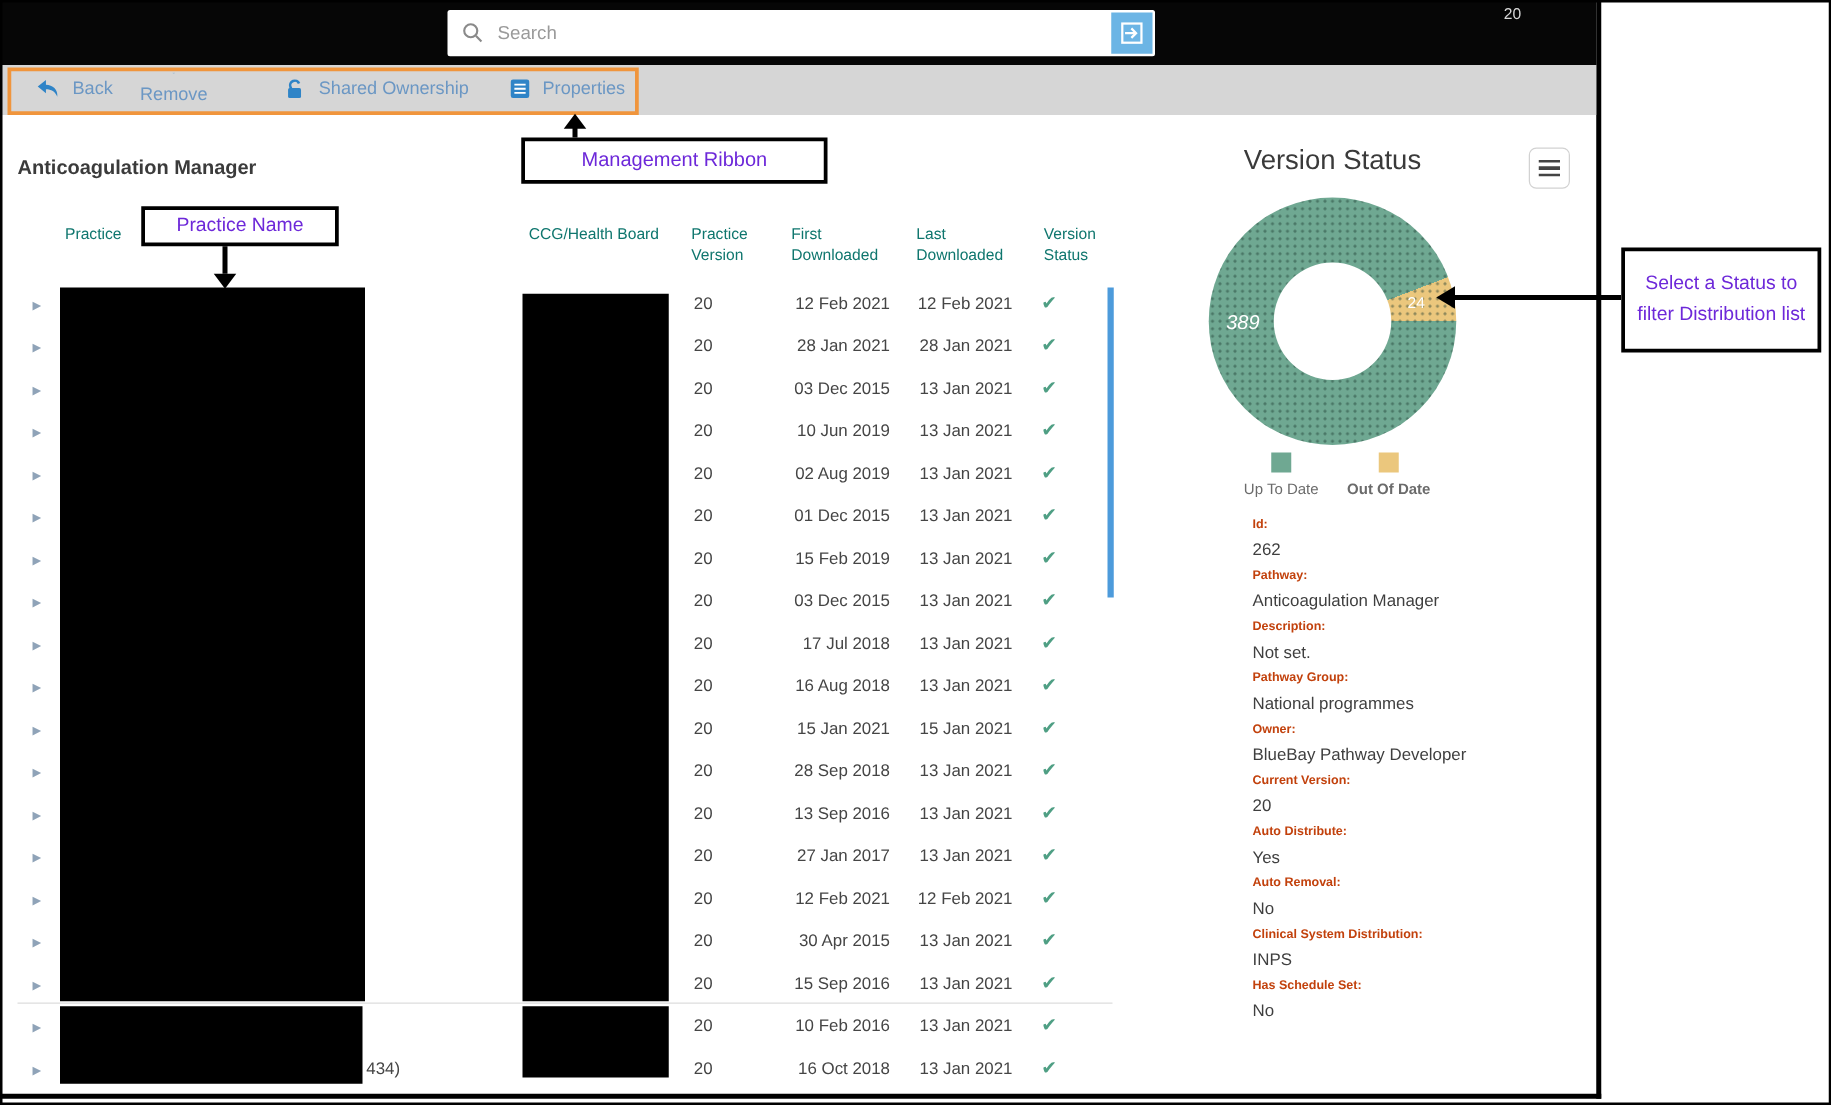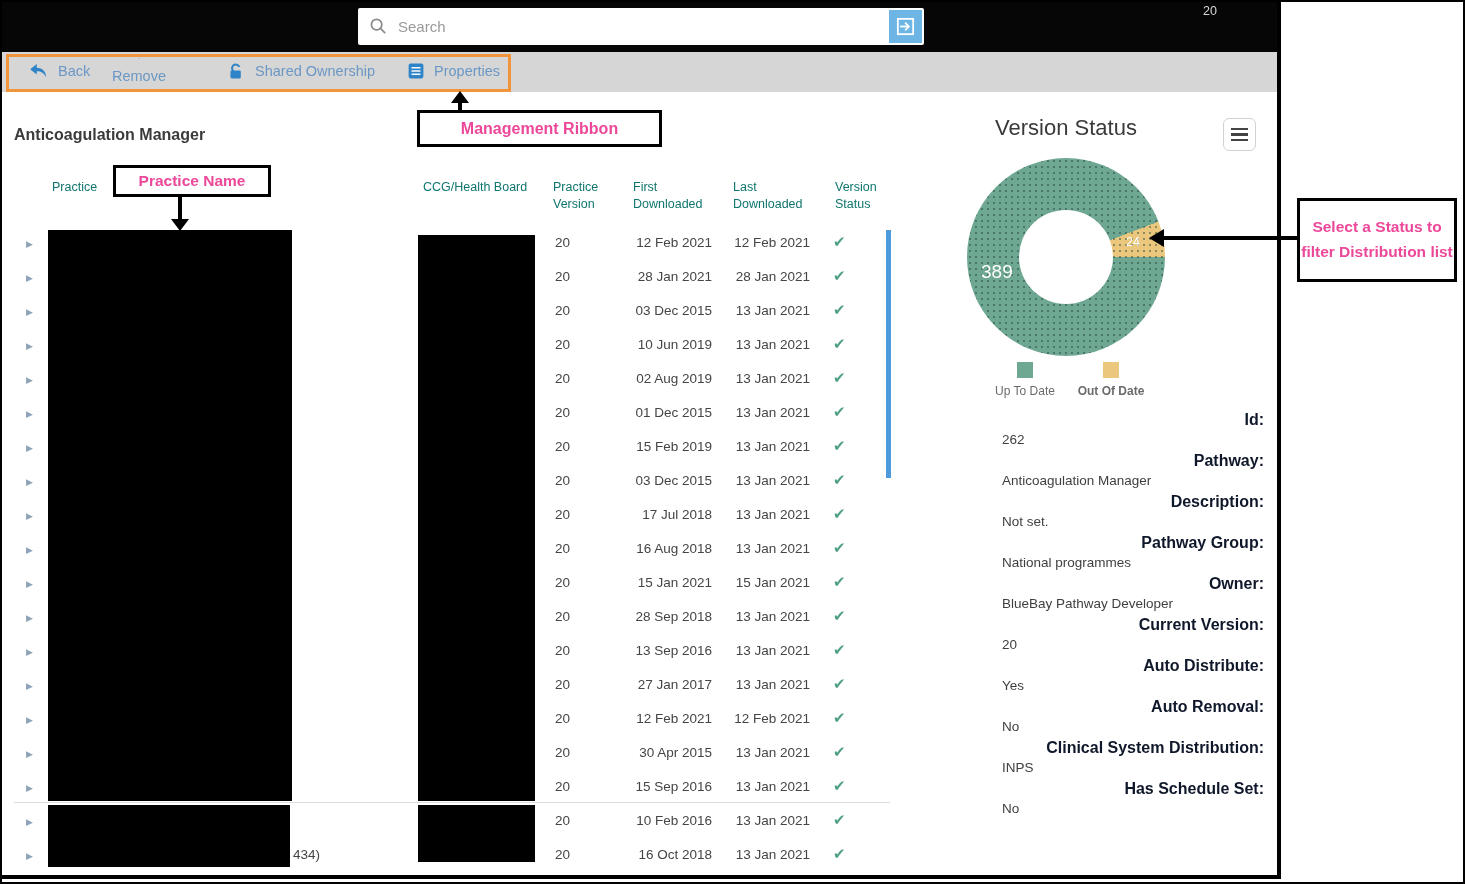--- a/index.html
+++ b/index.html
@@ -57,24 +57,24 @@
   .donut{left:967px;top:158px;width:198px;height:198px;border-radius:50%;z-index:2;cursor:pointer;}
   .donut-dots{left:0;top:0;width:198px;height:198px;border-radius:50%;
     background-image:radial-gradient(rgba(30,60,50,.45) 1px,transparent 1.4px);
     background-size:6px 6px;}
   .donut-hole{left:52px;top:52px;width:94px;height:94px;border-radius:50%;background:#fff;}
   .slice-label{color:#fff;z-index:3;}
   .legend-item{display:flex;flex-direction:column;align-items:center;gap:6px;z-index:2;cursor:pointer;}
   .legend-swatch{width:16px;height:16px;}
   .legend-label{font-size:12px;color:#6b6b6b;white-space:nowrap;}
   .details{left:1002px;top:409px;width:262px;z-index:2;}
-  .detail-label{color:#0f172a;font-weight:700;font-size:16px;line-height:21px;text-align:right;}
+  .detail-label{color:#c2410c;font-weight:700;font-size:10px;line-height:21px;}
   .detail-value{color:#3f3f3f;font-size:13.5px;line-height:20px;}
   
-  .anno-box{background:#fff;border:3px solid #000;display:flex;align-items:center;justify-content:center;text-align:center;font-weight:700;color:#ec4899;z-index:20;}
+  .anno-box{background:#fff;border:3px solid #000;display:flex;align-items:center;justify-content:center;text-align:center;font-weight:400;color:#6d28d9;z-index:20;}
   .anno-line{background:#000;z-index:20;}
   .tri{width:0;height:0;z-index:20;}
 </style>
 </head>
 <body>
 
 <div class="abs window-bg"></div>
 
 <div class="abs app-header"></div>
 <div class="abs app-launcher">
@@ -363,21 +363,21 @@
 
 <div class="abs panel-title">Version Status</div>
 <div class="abs menu-btn">
   <i></i>
     <i></i>
     <i></i>
 </div>
 
 <div class="abs donut" id="donut" style="background: conic-gradient(rgb(111, 168, 146) 0deg, rgb(111, 168, 146) 69.0799deg, rgb(235, 199, 125) 69.0799deg, rgb(235, 199, 125) 90deg, rgb(111, 168, 146) 90deg, rgb(111, 168, 146) 360deg);">
   <div class="abs donut-dots"></div>
-  <div class="abs slice-label" style="left:14px;top:103px;font-size:19px;">389</div>
+  <div class="abs slice-label" style="left:14px;top:92px;font-size:16px;font-style:italic;">389</div>
   <div class="abs slice-label" style="left:159px;top:77px;font-size:12.5px;">24</div>
   <div class="abs donut-hole"></div>
 </div>
 
 <div class="abs legend-item" style="left:985px;top:362px;width:80px;">
   <span class="legend-swatch" style="background: rgb(111, 168, 146);"></span>
   <span class="legend-label">Up To Date</span>
 </div>
 <div class="abs legend-item" style="left:1066px;top:362px;width:90px;font-weight:bold;">
   <span class="legend-swatch" style="background: rgb(235, 199, 125);"></span>

